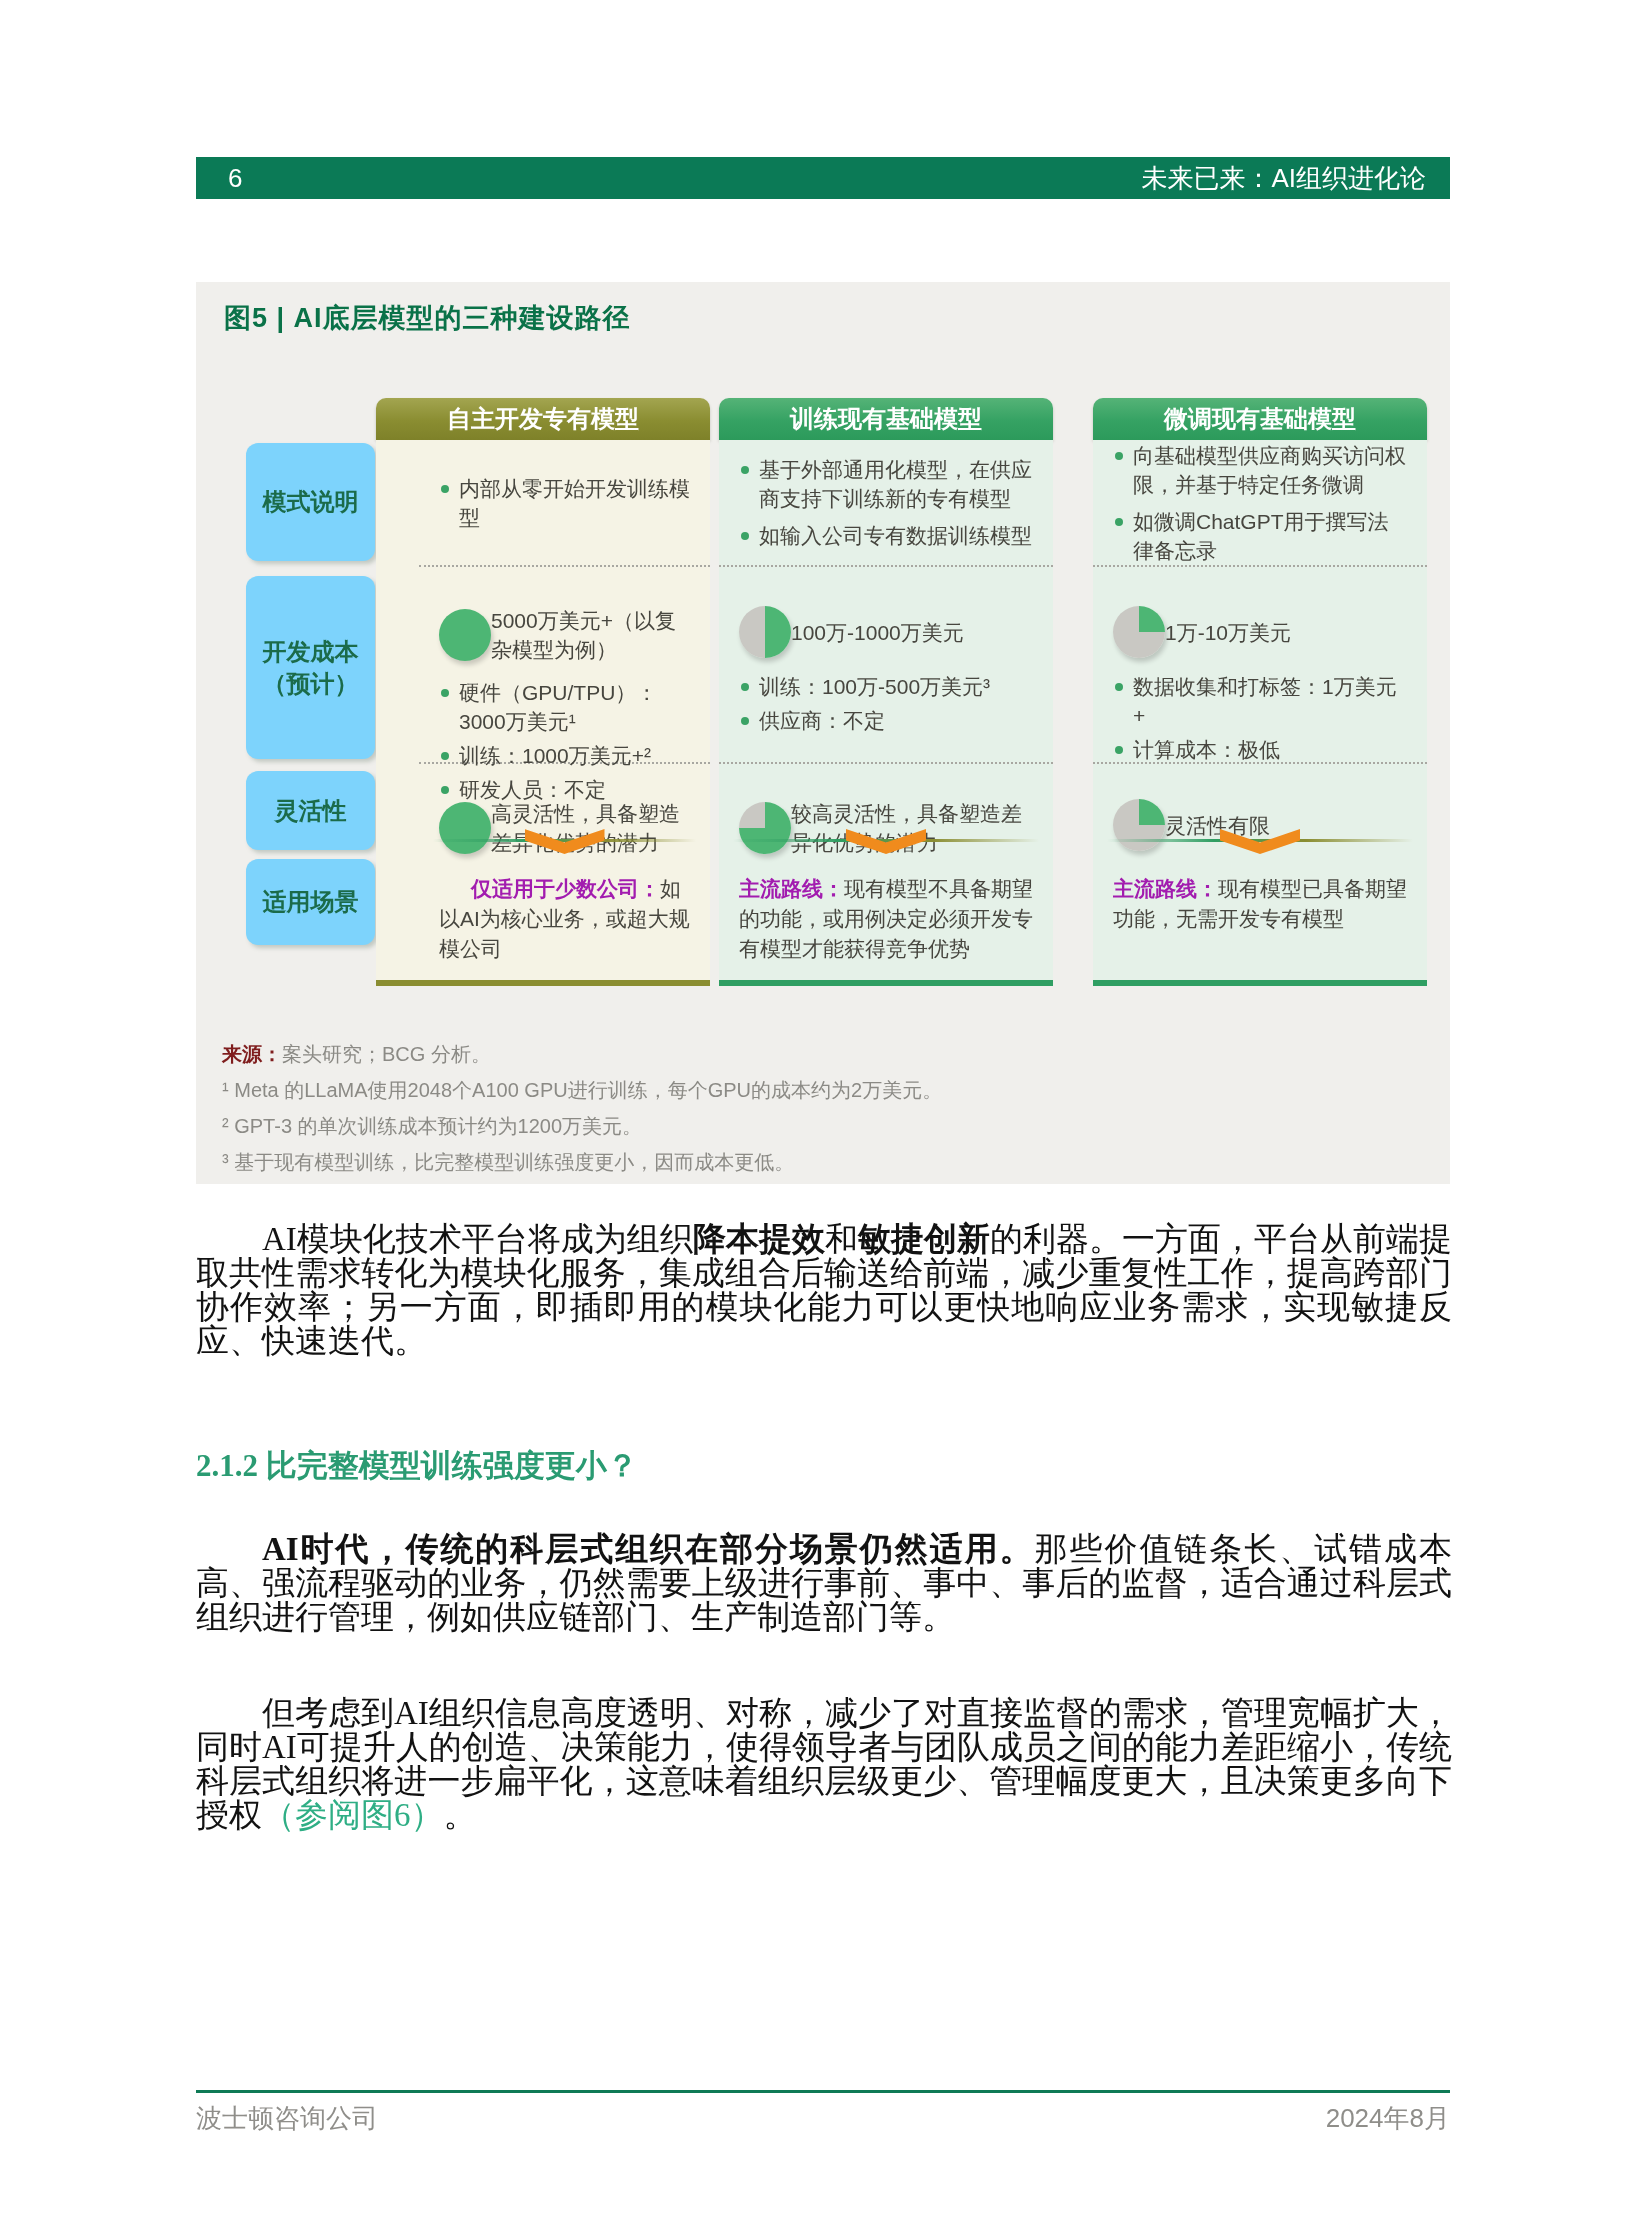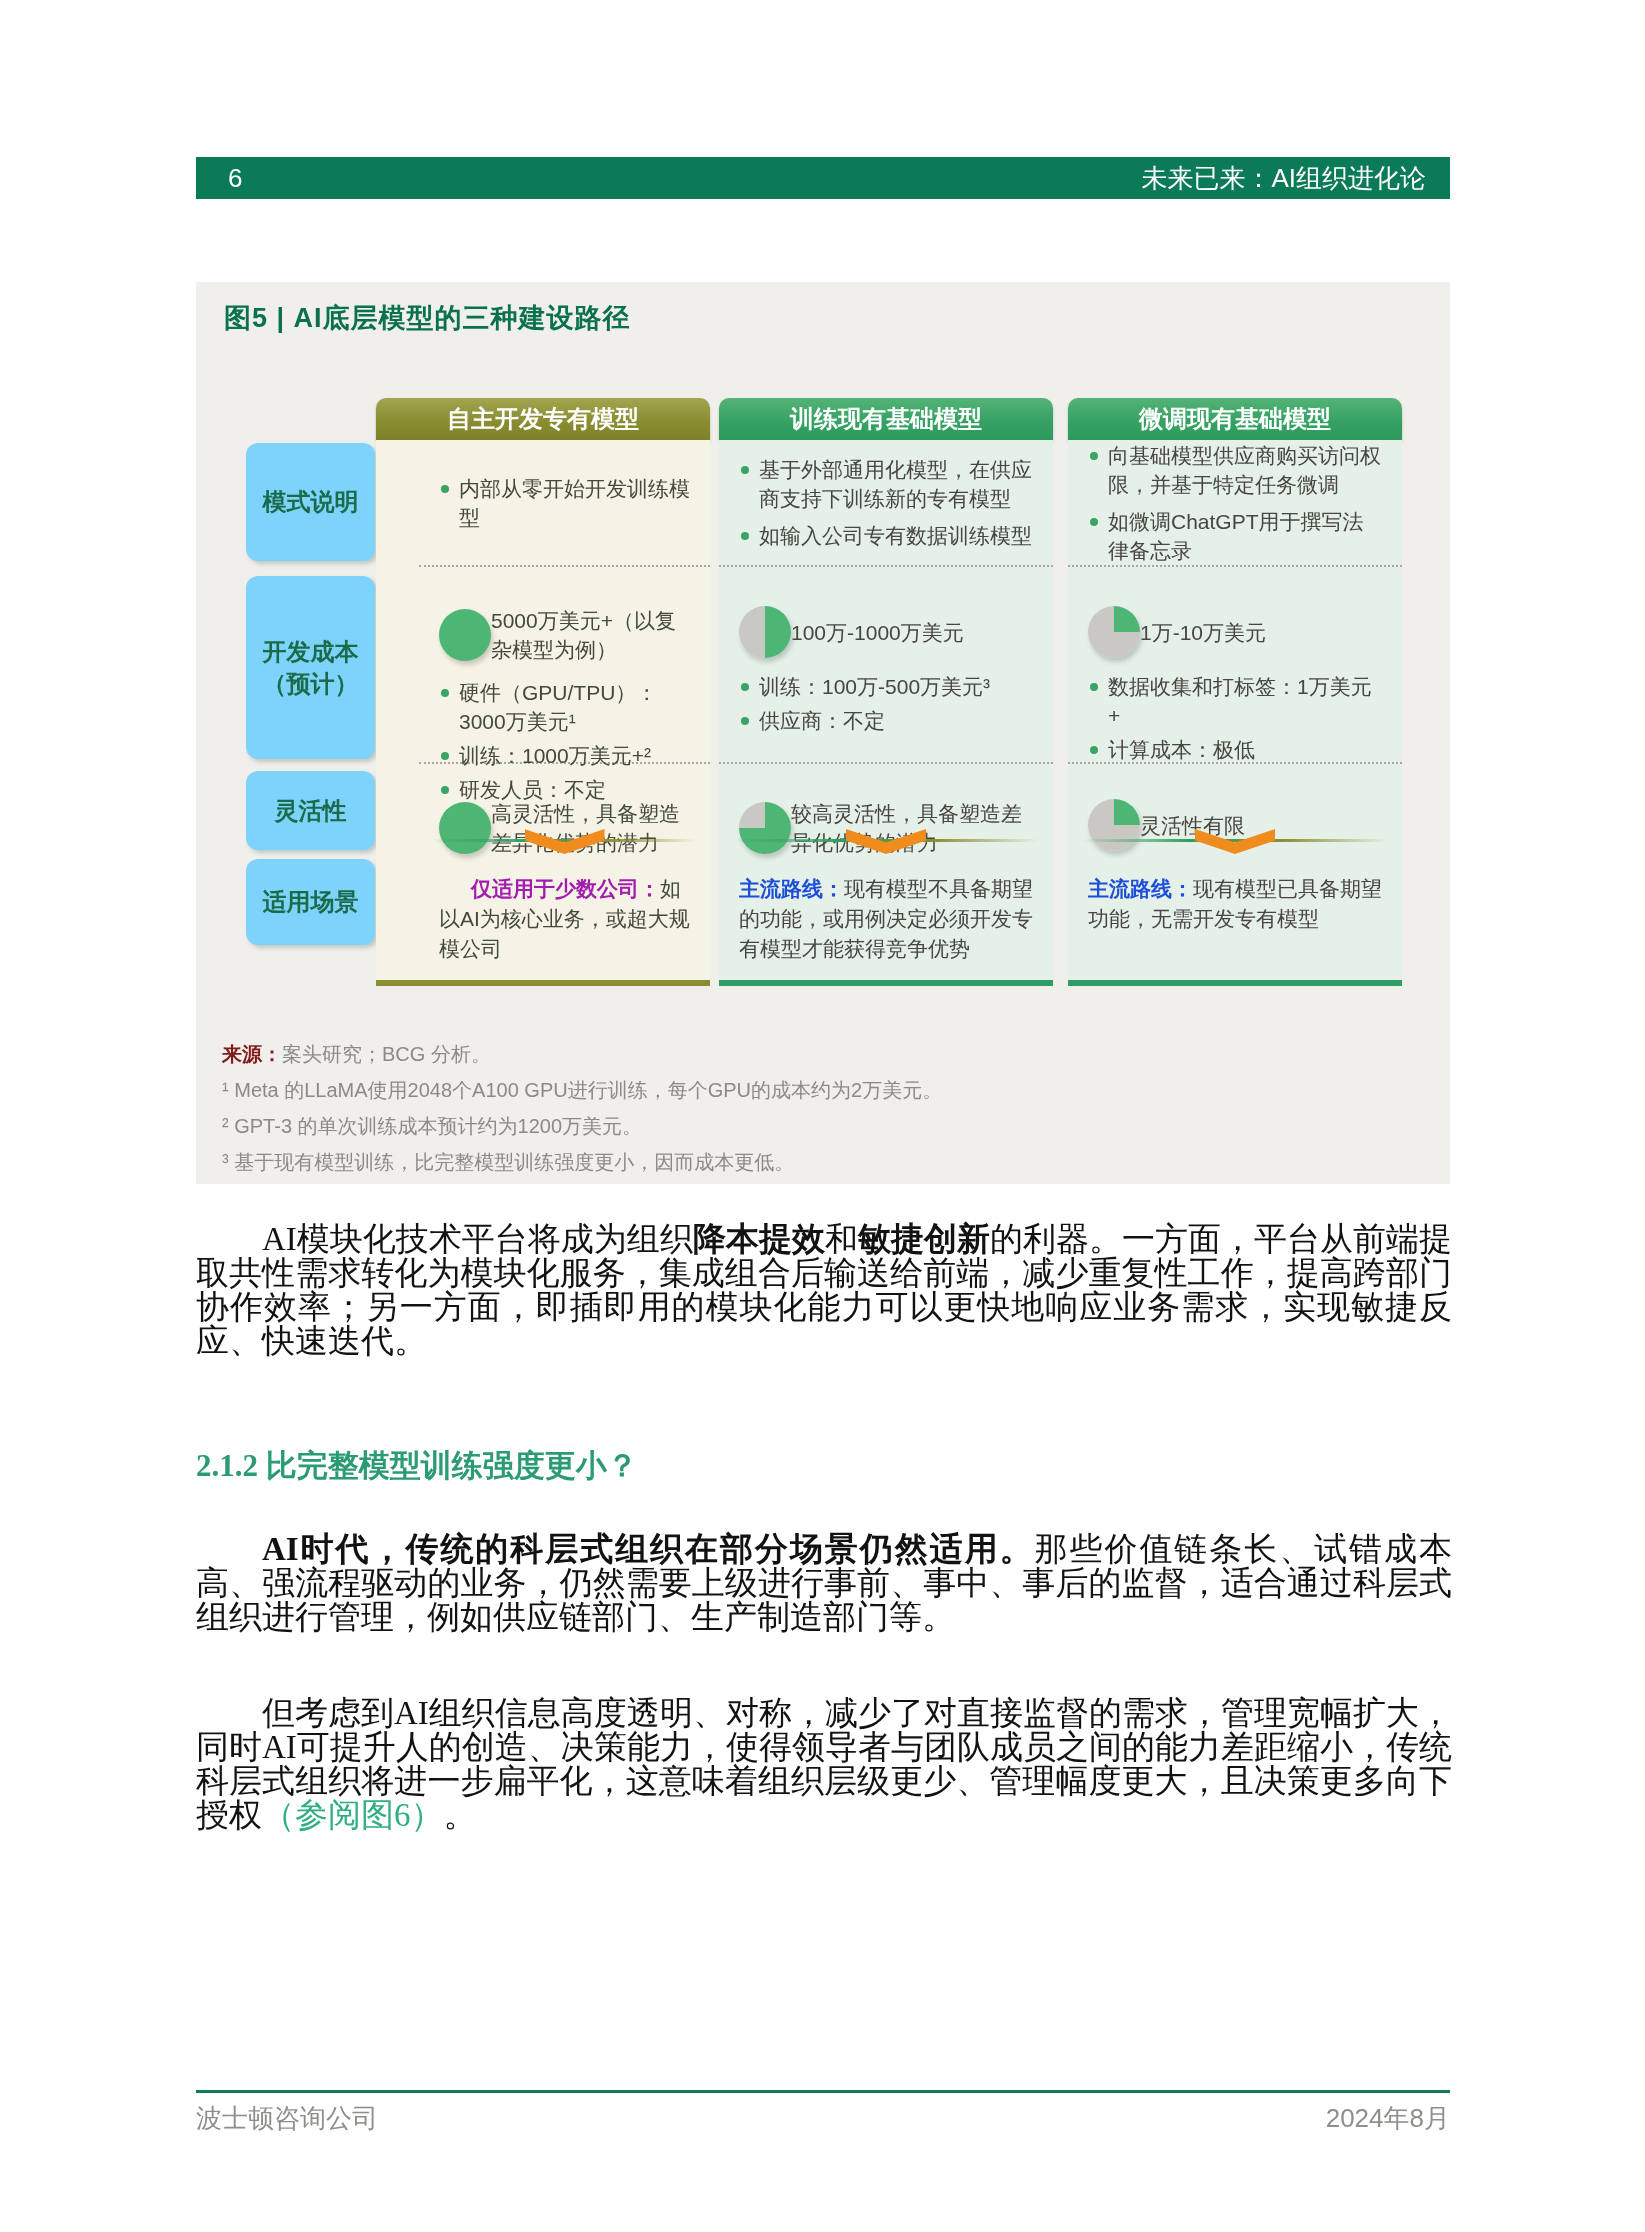--- a/index.html
+++ b/index.html
@@ -47,21 +47,21 @@
     text-align: center;
   }
   .rl-mode     { top: 161px; height: 118px; }
   .rl-cost     { top: 294px; height: 183px; }
   .rl-flex     { top: 489px; height: 79px; }
   .rl-scenario { top: 577px; height: 86px; align-items: center; }
 
   
   .c1 { left: 180px; }
   .c2 { left: 523px; }
-  .c3 { left: 872px; }
+  .c3 { left: 897px; }
 
   .chead {
     position: absolute; top: 116px; width: 334px; height: 42px;
     border-radius: 10px 10px 0 0;
     color: #ffffff; font-weight: bold; font-size: 24px; line-height: 42px;
     text-align: center;
     box-shadow: 0 2px 3px rgba(90,100,80,0.3);
   }
   .chead-olive { background: linear-gradient(180deg,#a3a550 0%, #8a8d31 55%, #7e8129 100%); }
   .chead-green { background: linear-gradient(180deg,#55b377 0%, #35a263 55%, #2c9a5b 100%); }
@@ -106,21 +106,21 @@
   }
   .chevron {
     position: absolute; left: 50%; margin-left: -40px; top: 1px;
     width: 80px; height: 25px; background: #f08b1d;
     clip-path: polygon(0 0, 50% 54%, 100% 0, 100% 46%, 50% 100%, 0 46%);
   }
 
   .scen { font-size: 21px; line-height: 30px; color: #47463f; }
   .scen .lead { font-weight: bold; }
   .lead-olive { color: #a21caf; margin-left: 32px; }
-  .lead-green { color: #1d4ed8; }
+  .lead-green { color: #a21caf; }
 
   
   .footnotes {
     position: absolute; left: 26px; top: 754px; right: 26px;
     font-size: 20px; line-height: 36px; color: #8b8a85;
   }
   .srclabel { font-weight: bold; color: #7f1d1d; }
 
   
   .body-p {

